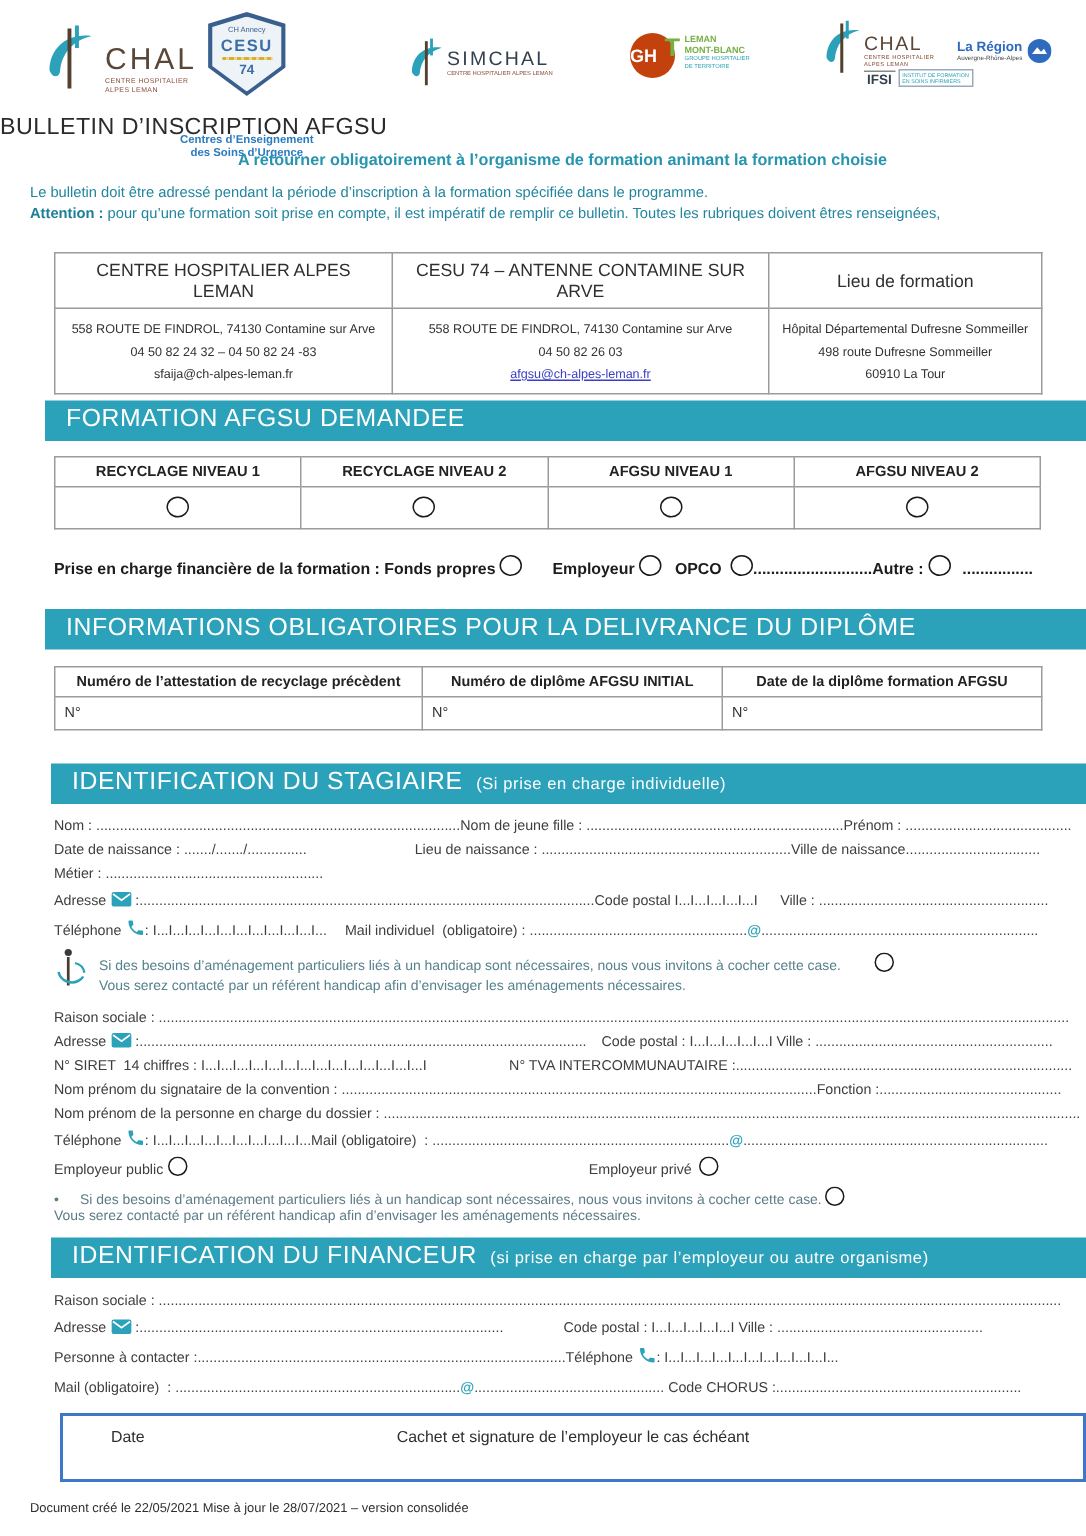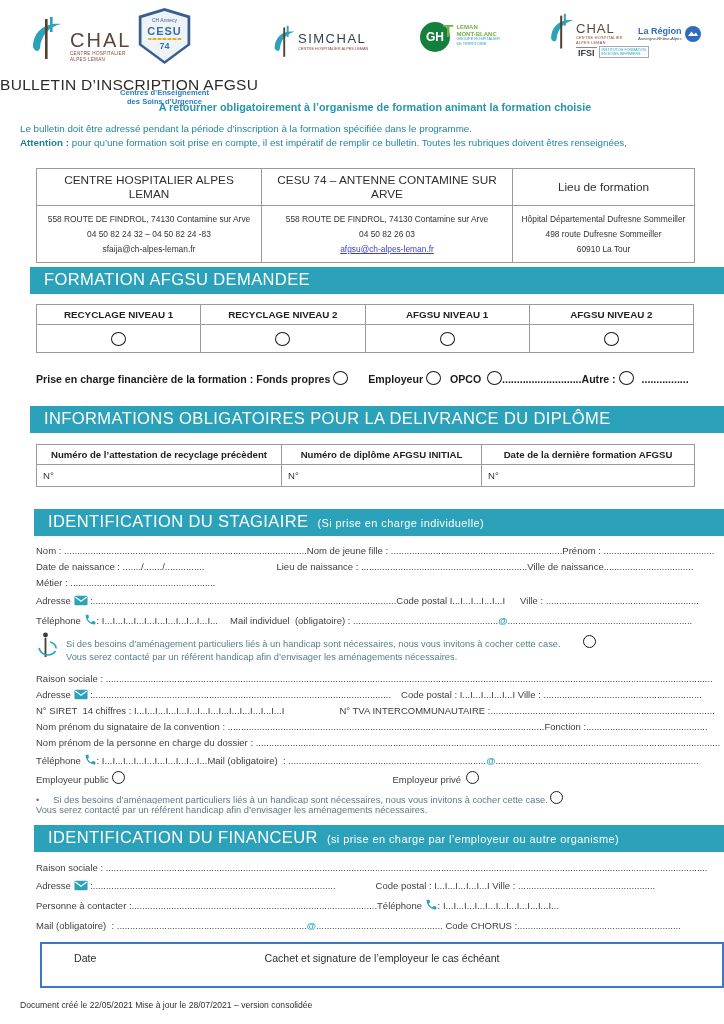--- a/index.html
+++ b/index.html
@@ -14,22 +14,22 @@
   .cesu{flex-direction:column;align-items:center;gap:20px;}
   .hexo{width:56px;height:56px;background:#3a5f8f;clip-path:polygon(50% 0%,96% 14%,96% 66%,50% 100%,4% 66%,4% 14%);display:flex;align-items:center;justify-content:center;}
   .hexi{width:50px;height:50px;background:#eef3f8;clip-path:polygon(50% 0%,96% 14%,96% 66%,50% 100%,4% 66%,4% 14%);text-align:center;}
   .cesu-top{font-size:5px;color:#3a5f8f;margin-top:6px;}
   .cesu-name{font-size:11px;font-weight:bold;color:#3a6ea5;letter-spacing:1px;margin-top:2px;}
   .cesu-wave{width:34px;height:2px;margin:1px auto;background:repeating-linear-gradient(90deg,#d8b02a 0 3px,#e8d694 3px 5px);border-radius:2px;}
   .cesu-num{font-size:9px;font-weight:bold;color:#3a6ea5;}
   .cesu-cap{font-size:7.6px;font-weight:bold;color:#2b7bbf;text-align:center;line-height:9px;margin-top:4px;}
   .sim-name{font-size:13px;color:#33414f;letter-spacing:1.5px;line-height:14px;padding-top:8px;}
   .sim-cap{font-size:3.9px;color:#8a4a38;}
-  .ght-circle{display:inline-block;width:30px;height:30px;border-radius:50%;background:#15803d;color:#fff;
-              font-weight:bold;font-size:12px;line-height:30px;text-align:center;}
+  .ght-circle{display:inline-block;width:30px;height:30px;border-radius:50%;background:#c2410c;color:#fff;
+              font-weight:bold;font-size:12px;line-height:30px;}
   .ght-t{font-weight:bold;font-size:17px;color:#76b043;margin-left:-7px;}
   .ght-txt{margin-left:3px;padding-top:2px;}
   .g1{font-size:6px;font-weight:bold;color:#76b043;line-height:6.5px;}
   .g2{font-size:3.9px;color:#2BA2B9;line-height:4.6px;}
   .ifsi-mini .chal-name{font-size:13px;line-height:13px;letter-spacing:1px;}
   .ifsi-mini .chal-cap{font-size:3.8px;line-height:4.5px;}
   .ifsi-row{display:flex;align-items:center;margin-top:1px;}
   .ifsi-label{font-size:9px;font-weight:bold;color:#33414f;border-top:1px solid #888;padding:0 2px;}
   .ifsi-cap{font-size:3.6px;color:#2BA2B9;border:.5px solid #9ab;padding:1px 2px;margin-left:2px;line-height:4px;}
   .reg1{font-size:9px;font-weight:bold;color:#2e6bbf;line-height:10px;}
@@ -251,21 +251,21 @@
     <table id="attest-table" style="margin-top:11px;">
       <colgroup>
           <col style="width:245px">
           <col style="width:200px">
           <col style="width:213px">
         </colgroup>
       <thead>
           <tr id="attest-head">
             <th>Numéro de l’attestation de recyclage précèdent</th>
             <th>Numéro de diplôme AFGSU INITIAL</th>
-            <th>Date de la dernière formation AFGSU</th>
+            <th>Date de la diplôme formation AFGSU</th>
           </tr>
         </thead>
       <tbody>
           <tr id="attest-body">
             <td>N°</td>
             <td>N°</td>
             <td>N°</td>
           </tr>
         </tbody>
     </table>

